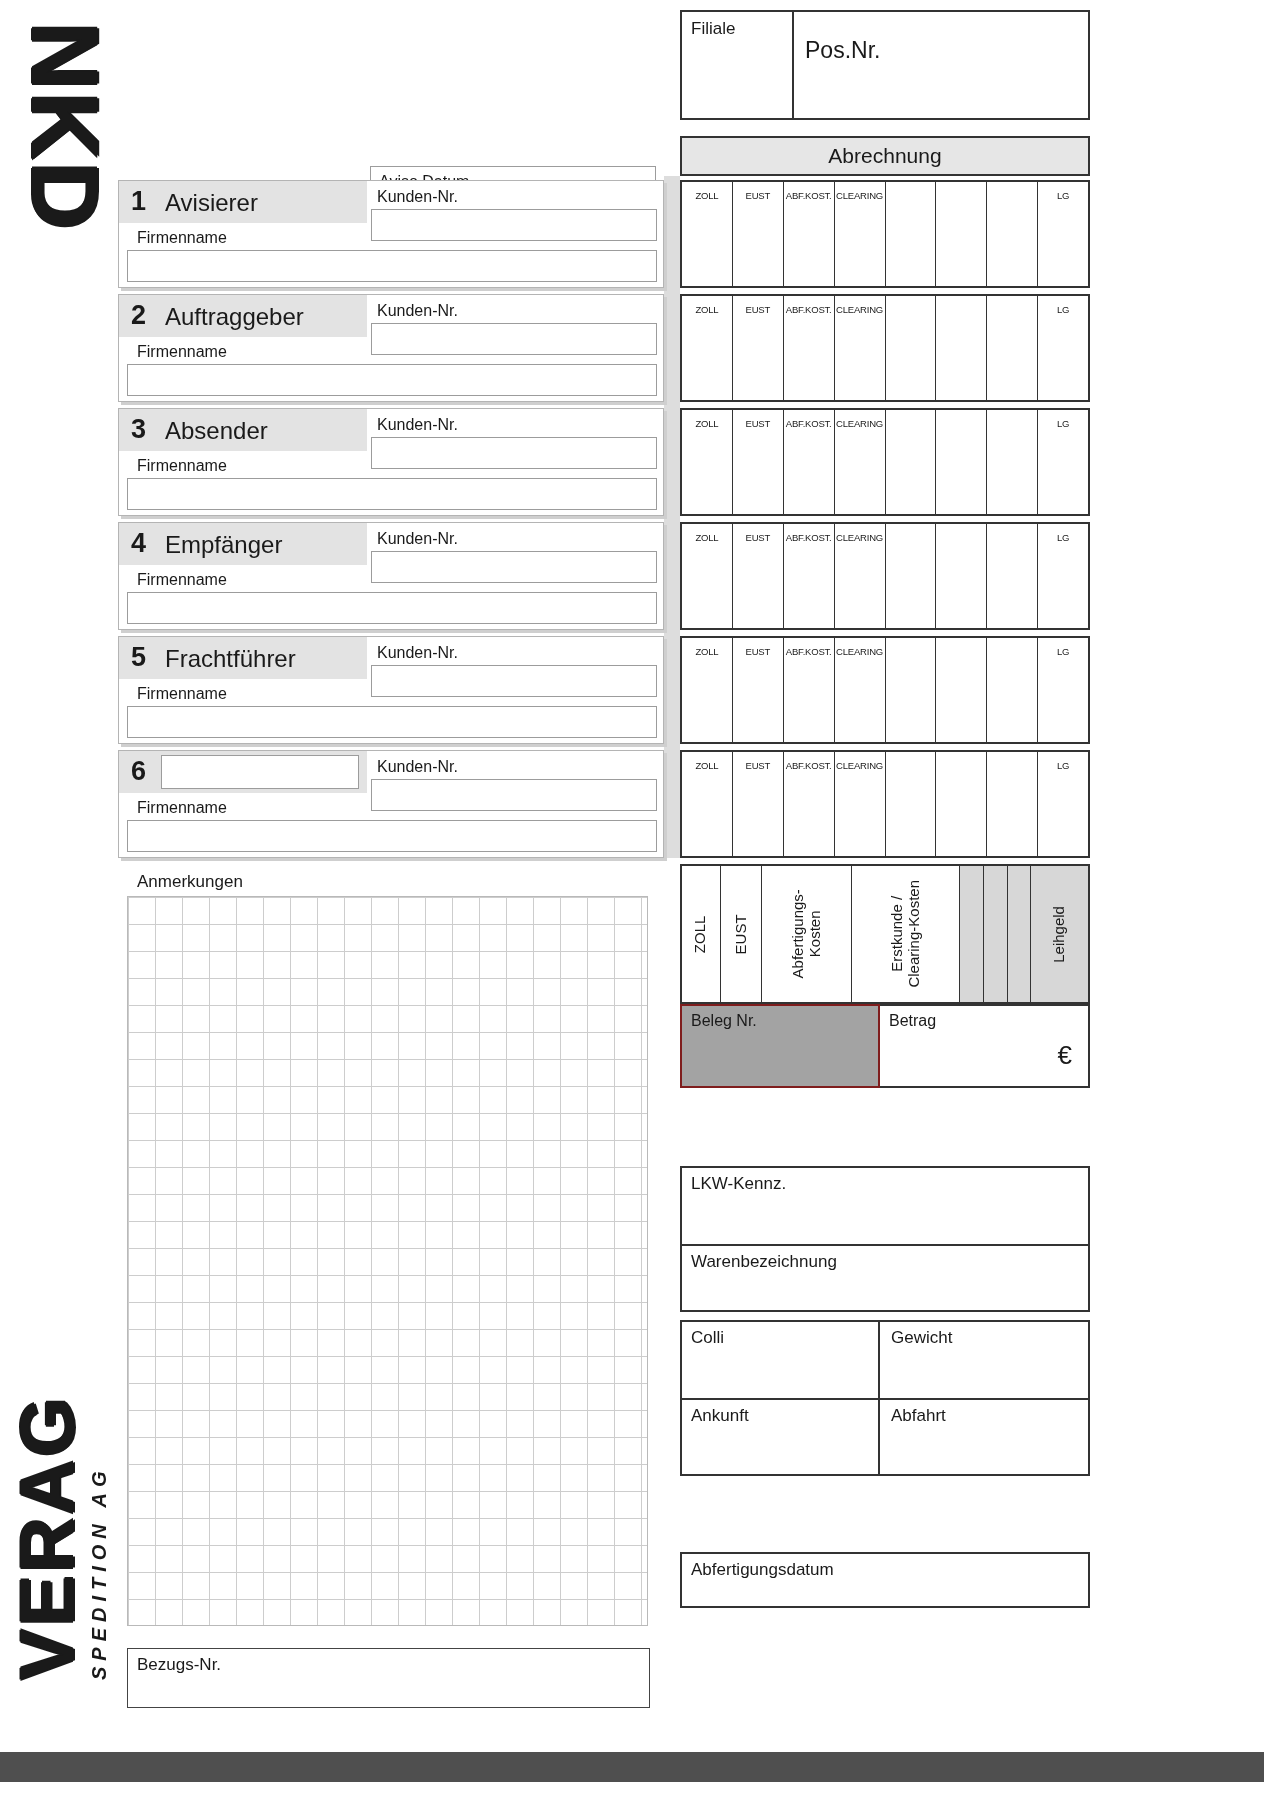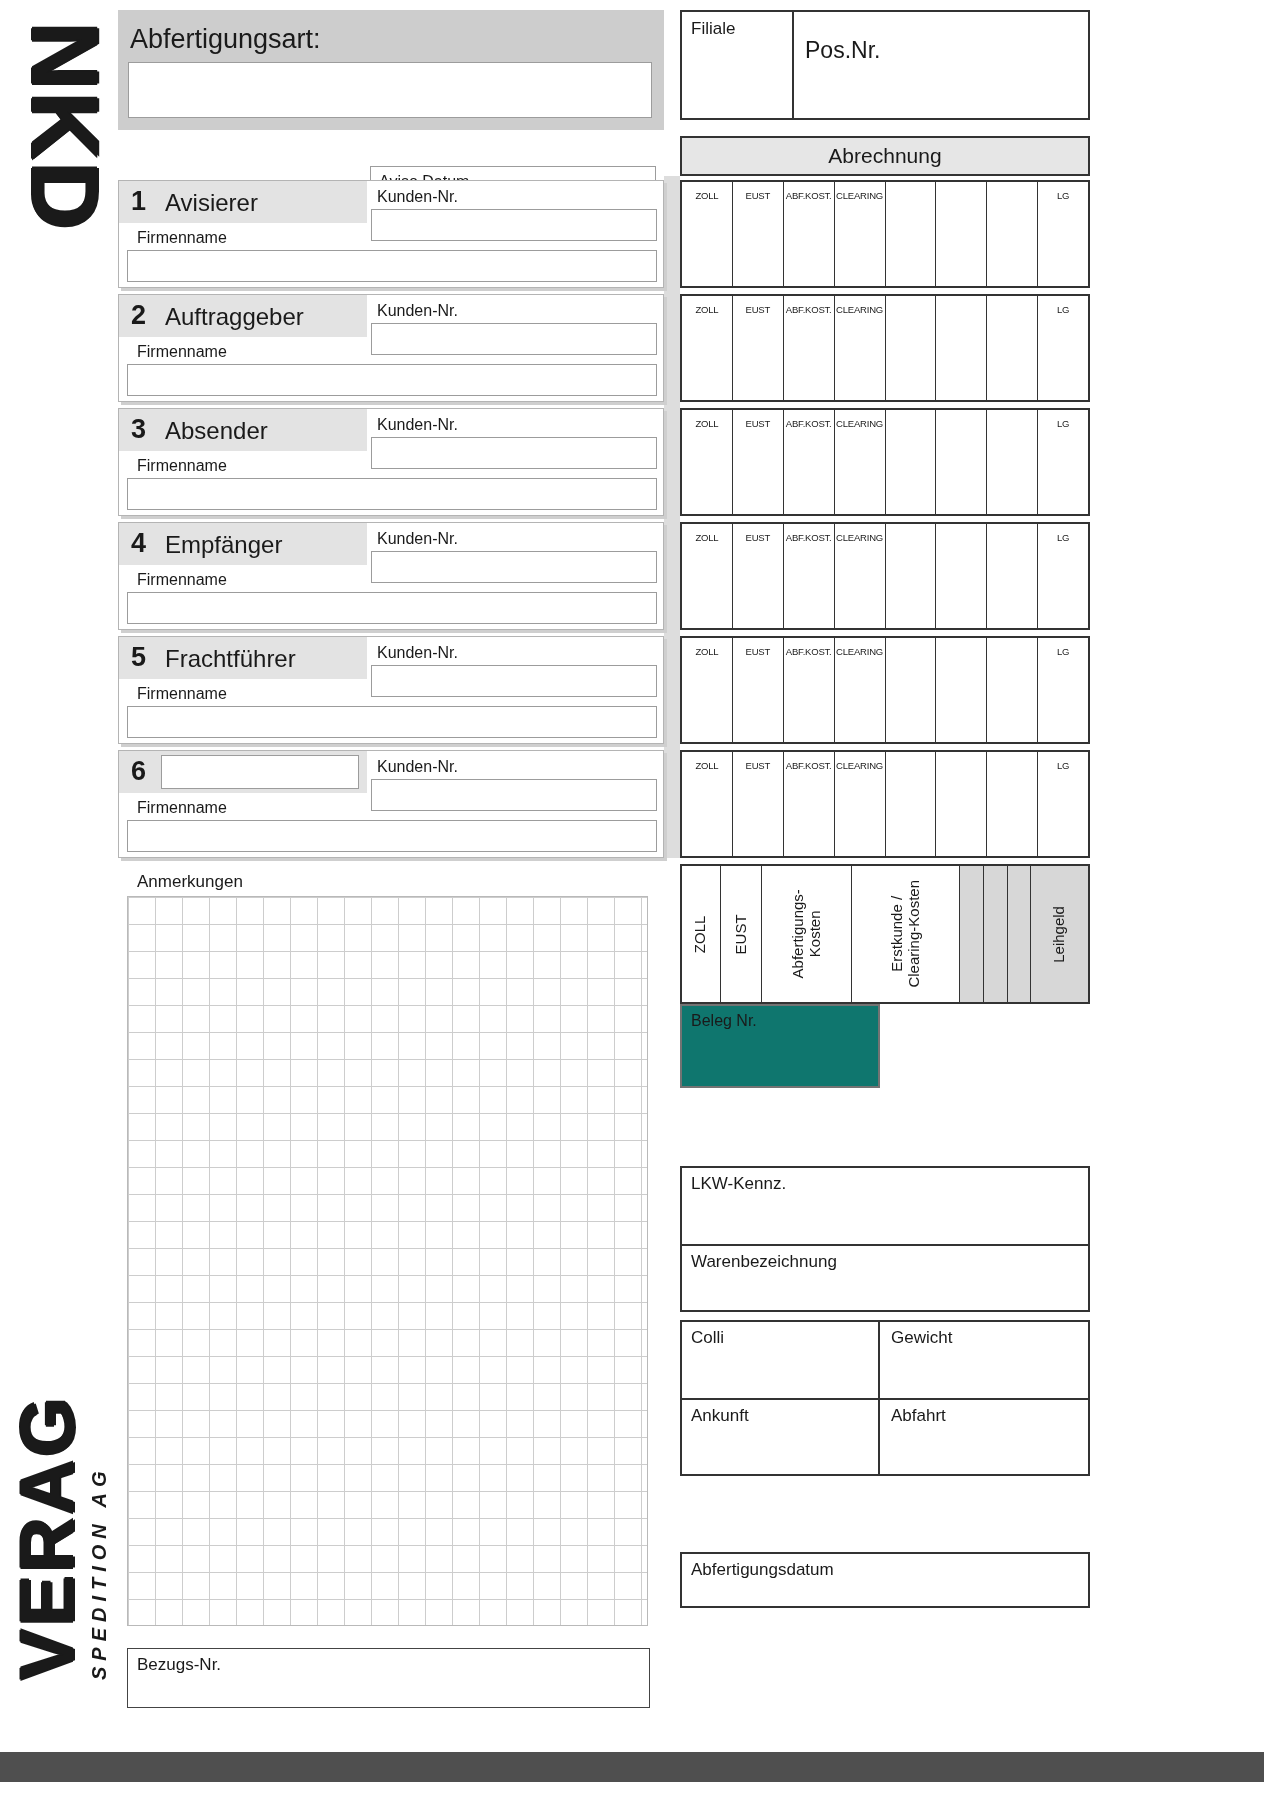--- a/index.html
+++ b/index.html
@@ -61,21 +61,21 @@
   .ab-cell { flex:1 1 0; border-right:1px solid #333; text-align:center; padding-top:3px; overflow:hidden; }
   .ab-cell:last-child { border-right:none; }
   .ab-cell-h { font-size:9.5px; letter-spacing:-0.2px; white-space:nowrap; }
 
   .ab-foot { left:680px; top:864px; width:410px; height:140px; background:#fff; border:2px solid #333; display:flex; }
   .ab-fcell { flex:1 1 0; border-right:1px solid #333; display:flex; align-items:center; justify-content:center; }
   .ab-fcell:last-child { border-right:none; }
   .ab-fcell.shaded { background:#d7d7d7; }
   .vtext { flex:0 0 auto; width:max-content; transform:rotate(-90deg); white-space:pre-line; text-align:center; font-size:15px; line-height:1.12; }
 
-  .beleg-box { left:680px; top:1004px; width:200px; height:84px; border:2px solid #737373; background:#0f766e; font-size:16px; }
+  .beleg-box { left:680px; top:1004px; width:200px; height:84px; border:2px solid #7f1d1d; background:#a3a3a3; font-size:16px; }
   .betrag-box { left:880px; top:1004px; width:210px; height:84px; border:2px solid #333; border-left:none; background:#fff; font-size:16px; }
   .blabel { position:absolute; left:9px; top:6px; }
   .euro { position:absolute; right:16px; top:34px; font-size:26px; }
 
   
   .anm-label { left:137px; top:872px; font-size:17px; }
   .anm-grid { left:127px; top:896px; width:521px; height:730px; border:1px solid #b9b9b9; background-color:#fff;
     background-image:
       repeating-linear-gradient(to right, #cdcdcd 0 1px, transparent 1px 27px),
       repeating-linear-gradient(to bottom, #cdcdcd 0 1px, transparent 1px 27px);
@@ -96,24 +96,20 @@
 <div class="page">
 
   <div class="abs nkd-wrap">
     <span class="nkd-text">NKD</span>
   </div>
   <div class="abs verag-wrap">
     <span class="verag-text">VERAG</span>
     <span class="verag-sub">SPEDITION AG</span>
   </div>
 
-  <div class="abs abf-block">
-    <div class="abf-label">Abfertigungsart:</div>
-    <div class="abf-input"></div>
-  </div>
 
   <div class="abs filiale-box">
     <div class="filiale-cell">
       <span>Filiale</span>
     </div>
     <div class="posnr-cell">
       <span>Pos.Nr.</span>
     </div>
   </div>
 
@@ -276,20 +272,24 @@
     <div class="ab-fcell shaded"></div>
     <div class="ab-fcell shaded"></div>
     <div class="ab-fcell shaded">
       <span class="vtext">Leihgeld</span>
     </div>
   </div>
 
   <div class="abs beleg-box">
     <span class="blabel">Beleg Nr.</span>
   </div>
+  <div class="abs betrag-box">
+    <span class="blabel">Betrag</span>
+    <span class="euro">€</span>
+  </div>
 
   <div class="abs anm-label">Anmerkungen</div>
   <div class="abs anm-grid"></div>
 
   <div class="abs shipbox" style="top:1166px; height:80px;">
     <span class="blabel">LKW-Kennz.</span>
   </div>
   <div class="abs shipbox" style="top:1244px; height:68px;">
     <span class="blabel">Warenbezeichnung</span>
   </div>

